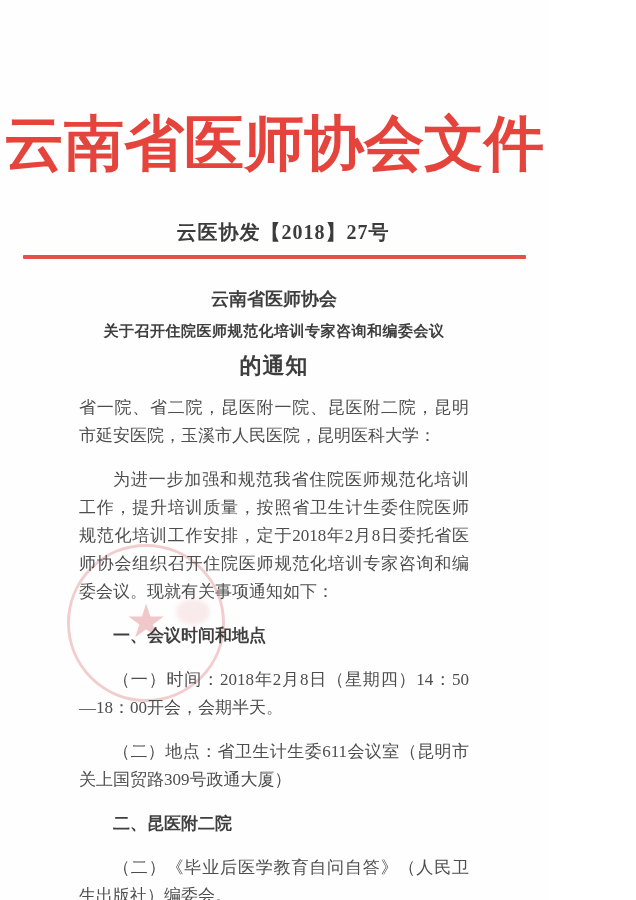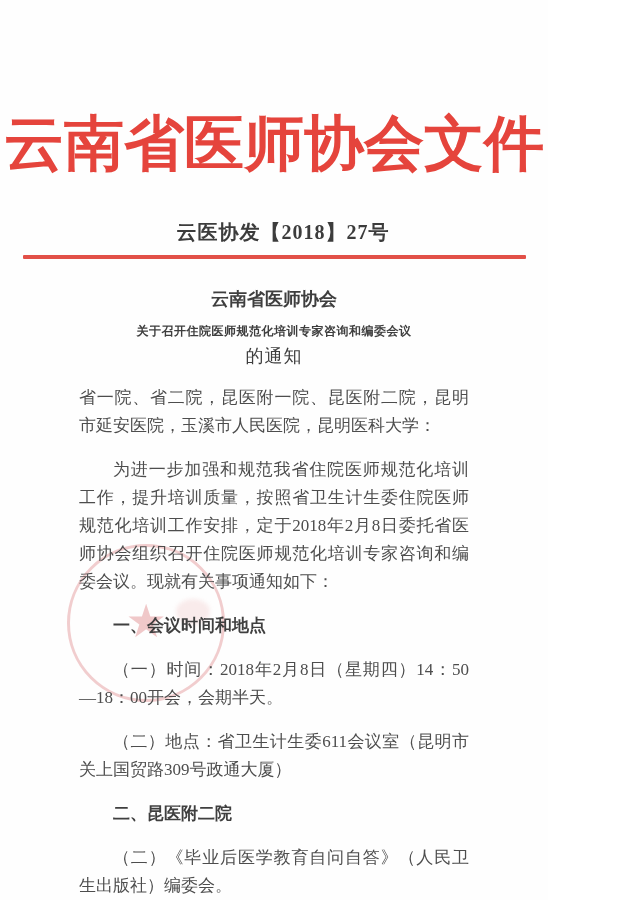--- a/index.html
+++ b/index.html
@@ -46,31 +46,31 @@
     margin-top: 29px;
     text-align: center;
     font-size: 18px;
     font-weight: bold;
     color: #3e3e3e;
     line-height: 22px;
   }
   .doc-title-1 {
     margin-top: 9px;
     text-align: center;
-    font-size: 12px;
+    font-size: 15px;
     font-weight: bold;
     color: #3e3e3e;
     line-height: 24px;
     letter-spacing: 0.5px;
   }
   .doc-title-2 {
-    margin-top: 1px;
+    margin-top: 11px;
     text-align: center;
-    font-size: 18px;
-    font-weight: normal;
+    font-size: 22px;
+    font-weight: bold;
     color: #3e3e3e;
     line-height: 24px;
     letter-spacing: 1px;
   }
   .body-text {
     position: relative;
     z-index: 2;
     margin: 4px 63px 0 63px;
     font-size: 17px;
     line-height: 28px;

